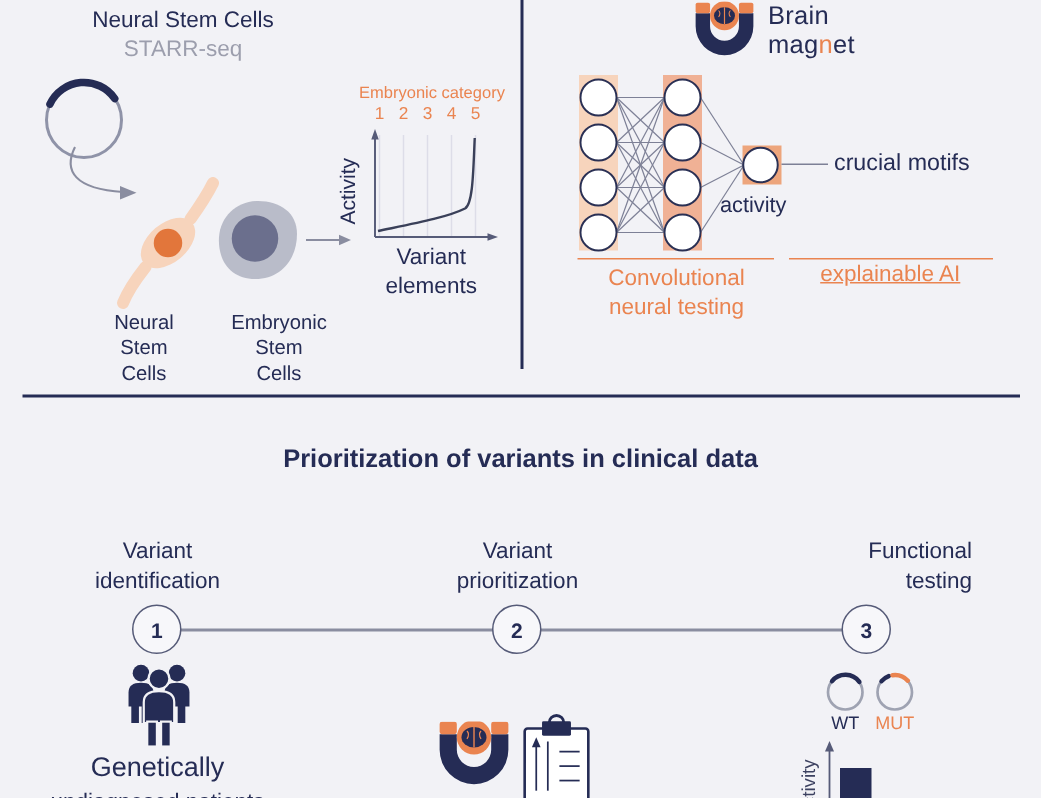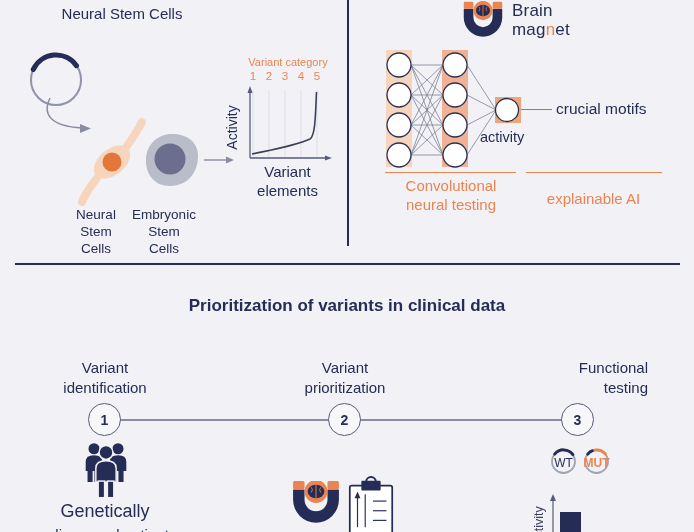--- a/index.html
+++ b/index.html
@@ -27,42 +27,43 @@
 
   .divider-v{left:347px;top:0;width:2px;height:246px;background:#252c55;}
   .divider-h{left:15px;top:263px;width:665px;height:2px;background:#252c55;}
 
   .logo-text{left:512px;top:1px;font-size:17px;font-weight:normal;line-height:19px;letter-spacing:.2px;}
   .nn-activity{left:480px;top:129px;font-size:14.5px;}
   .motifs-line{left:521px;top:109px;width:31px;height:0;border-top:1.4px solid #7d8096;}
   .motifs-text{left:556px;top:100px;font-size:15.5px;}
   .underline-o{top:172px;height:1.4px;background:#ea8450;}
   .cnn-label{left:386px;top:176px;width:130px;font-size:15px;line-height:19px;}
-  .xai-label{left:525px;top:190px;width:137px;font-size:15px;}
+  .xai-label{left:525px;top:174px;width:137px;font-size:15px;text-decoration:underline;}
 
   .b-title{left:0;top:296px;width:694px;font-size:17px;font-weight:bold;}
   .step-label{top:358px;width:140px;font-size:15px;line-height:20px;}
   .timeline{left:105px;top:419px;width:473px;height:1.5px;background:#8a8da0;}
   .step-circle{
     top:403px;width:33px;height:33px;border-radius:50%;
     background:#f7f7fa;border:1.4px solid #565b78;box-sizing:border-box;
     display:flex;align-items:center;justify-content:center;
     font-size:14px;font-weight:bold;
   }
   .patients-1{left:35px;top:501px;width:140px;font-size:18px;}
   .patients-2{left:15px;top:526px;width:180px;font-size:15px;}
-  .plasmid-label{top:456px;font-size:12px;text-align:center;}
+  .plasmid-label{top:475px;font-size:12px;text-align:center;}
   .mini-ylab{left:503px;top:519px;width:72px;height:14px;font-size:12.5px;color:#3c4160;transform:rotate(-90deg);text-align:center;}
   .mini-bar{left:560px;top:512px;width:21px;height:20px;background:#252c55;}
 </style>
 </head>
 <body>
 
 <div class="abs tl-title center">
   <div class="navy">Neural Stem Cells</div>
+  <div class="gray">STARR-seq</div>
 </div>
 
 <svg class="abs" style="left:28px;top:52px;" width="56" height="56" viewBox="0 0 56 56">
   <circle cx="28" cy="28" r="25" fill="none" stroke="#8f93a8" stroke-width="2"></circle>
   <path d="M 5.3 17.4 A 25 25 0 0 1 48.5 13.7" fill="none" stroke="#252c55" stroke-width="5" stroke-linecap="round"></path>
 </svg>
 
 <svg class="abs" style="left:40px;top:94px;" width="60" height="46" viewBox="0 0 60 46">
   <path d="M 10 4 C 2 20 10 32 42 34" fill="none" stroke="#8a8da0" stroke-width="1.4"></path>
   <polygon points="40,30 51,34.5 40,39" fill="#8a8da0"></polygon>
@@ -77,30 +78,30 @@
   </g>
   <g>
     <path d="M 97 16 C 112 16 123 24 123 38 C 123 54 113 68 95 68 C 79 68 70 56 71 40 C 72 26 83 16 97 16 Z" fill="#b9bcc9"></path>
     <circle cx="95" cy="41" r="15.5" fill="#6b6f8d"></circle>
   </g>
 </svg>
 
 <div class="abs cell-label center preline navy" style="left:54px;">Neural
 Stem
 Cells</div>
-<div class="abs cell-label center preline navy" style="left:122px;">Embryonic
+<div class="abs cell-label center preline navy" style="left:144px;">Embryonic
 Stem
 Cells</div>
 
 <svg class="abs" style="left:203px;top:152px;" width="32" height="16" viewBox="0 0 32 16">
   <line x1="1" y1="8" x2="24" y2="8" stroke="#8a8da0" stroke-width="1.4"></line>
   <polygon points="23,4.5 31,8 23,11.5" fill="#8a8da0"></polygon>
 </svg>
 
-<div class="abs chart-header center orange">Variant category</div>
+<div class="abs chart-header center orange">Embryonic category</div>
 <div class="abs chart-cats">
   <span>1</span>
   <span>2</span>
   <span>3</span>
   <span>4</span>
   <span>5</span>
 </div>
 <svg class="abs" style="left:236px;top:84px;" width="100" height="96" viewBox="0 0 100 96">
   <line x1="17" y1="6" x2="17" y2="74" stroke="#dddde8" stroke-width="1"></line>
   <line x1="33" y1="6" x2="33" y2="74" stroke="#dddde8" stroke-width="1"></line>
@@ -242,20 +243,20 @@
 <svg class="abs" style="left:550px;top:448px;" width="27" height="27" viewBox="0 0 27 27">
   <circle cx="13.5" cy="13.5" r="11.5" fill="none" stroke="#9fa3b2" stroke-width="1.8"></circle>
   <path d="M 4.7 6.1 A 11.5 11.5 0 0 1 22.9 6.6" fill="none" stroke="#252c55" stroke-width="3" stroke-linecap="round"></path>
 </svg>
 <svg class="abs" style="left:583px;top:448px;" width="27" height="27" viewBox="0 0 27 27">
   <circle cx="13.5" cy="13.5" r="11.5" fill="none" stroke="#9fa3b2" stroke-width="1.8"></circle>
   <path d="M 4.7 6.1 A 11.5 11.5 0 0 1 9.5 2.7" fill="none" stroke="#252c55" stroke-width="3" stroke-linecap="round"></path>
   <path d="M 12 2.1 A 11.5 11.5 0 0 1 22.2 5.8" fill="none" stroke="#ea8450" stroke-width="3" stroke-linecap="round"></path>
 </svg>
 <div class="abs plasmid-label center navy" style="left:550px;width:27px;">WT</div>
-<div class="abs plasmid-label center orange" style="left:580px;width:33px;font-weight:bold;">MUT</div>
+<div class="abs plasmid-label center orange" style="left:580px;width:33px;">MUT</div>
 
 <div class="abs mini-ylab">Activity</div>
 <svg class="abs" style="left:547px;top:493px;" width="12" height="39" viewBox="0 0 12 39">
   <line x1="6" y1="39" x2="6" y2="6" stroke="#565b78" stroke-width="1.2"></line>
   <polygon points="3,8 6,1 9,8" fill="#565b78"></polygon>
 </svg>
 <div class="abs mini-bar"></div>
 
 </body></html>

